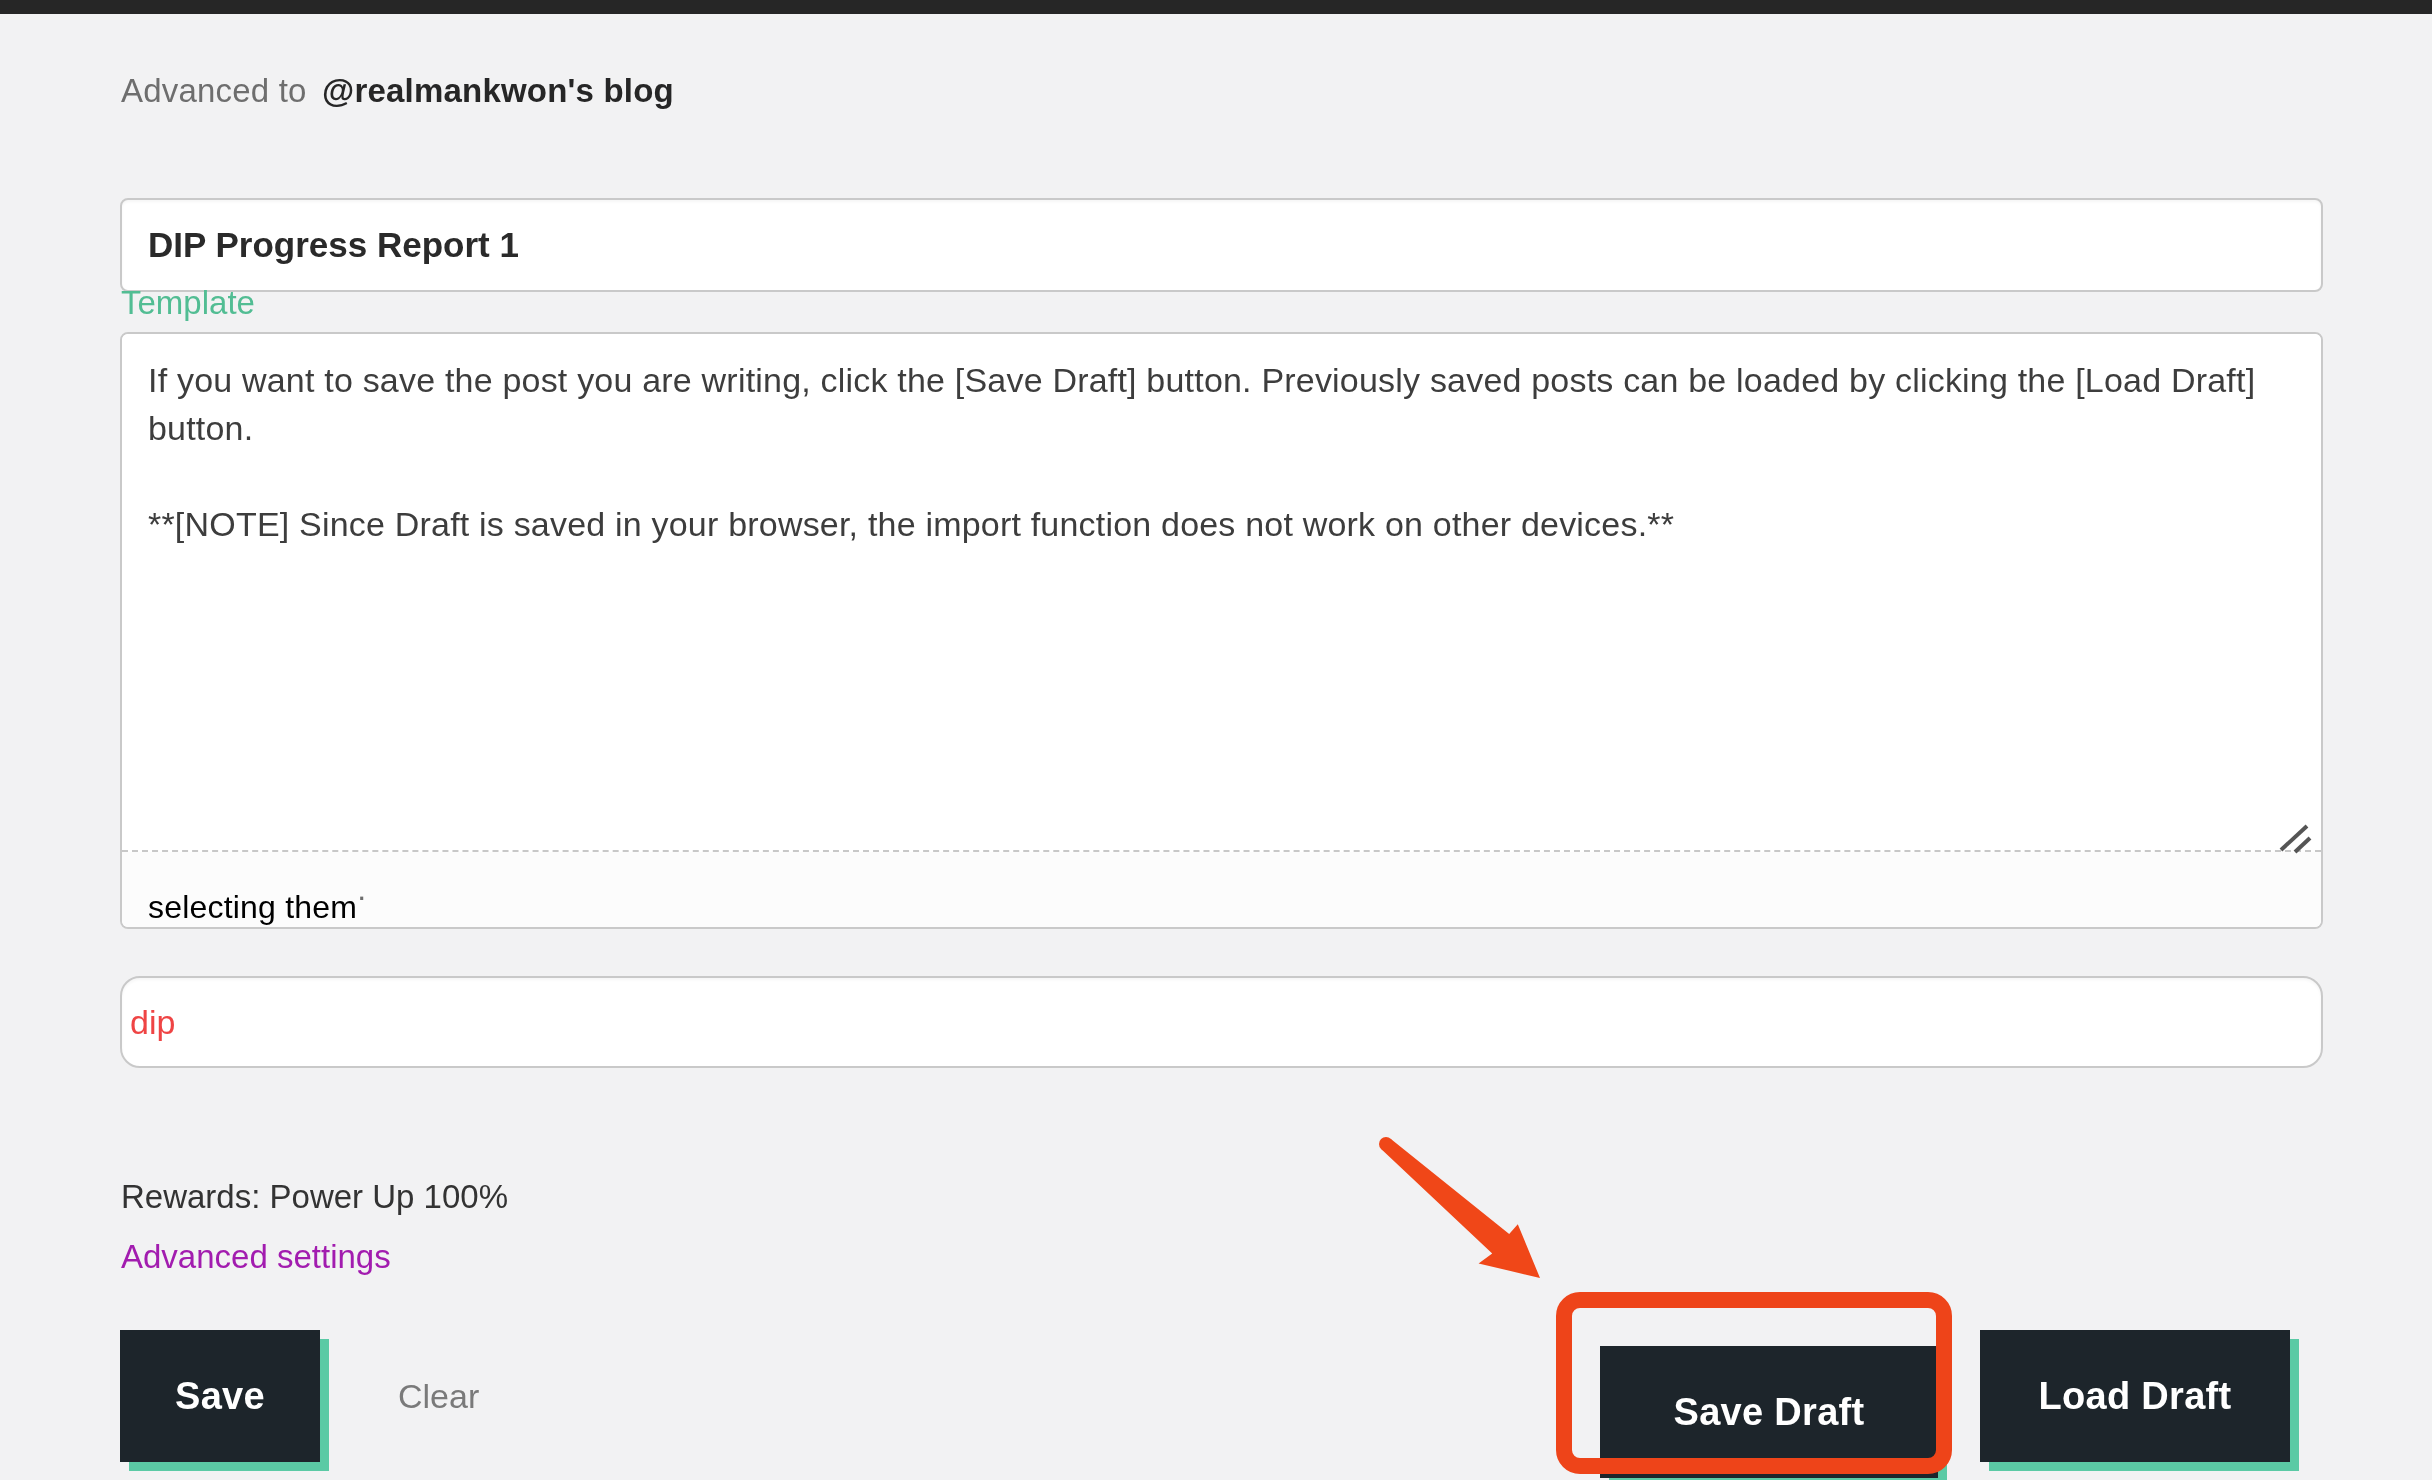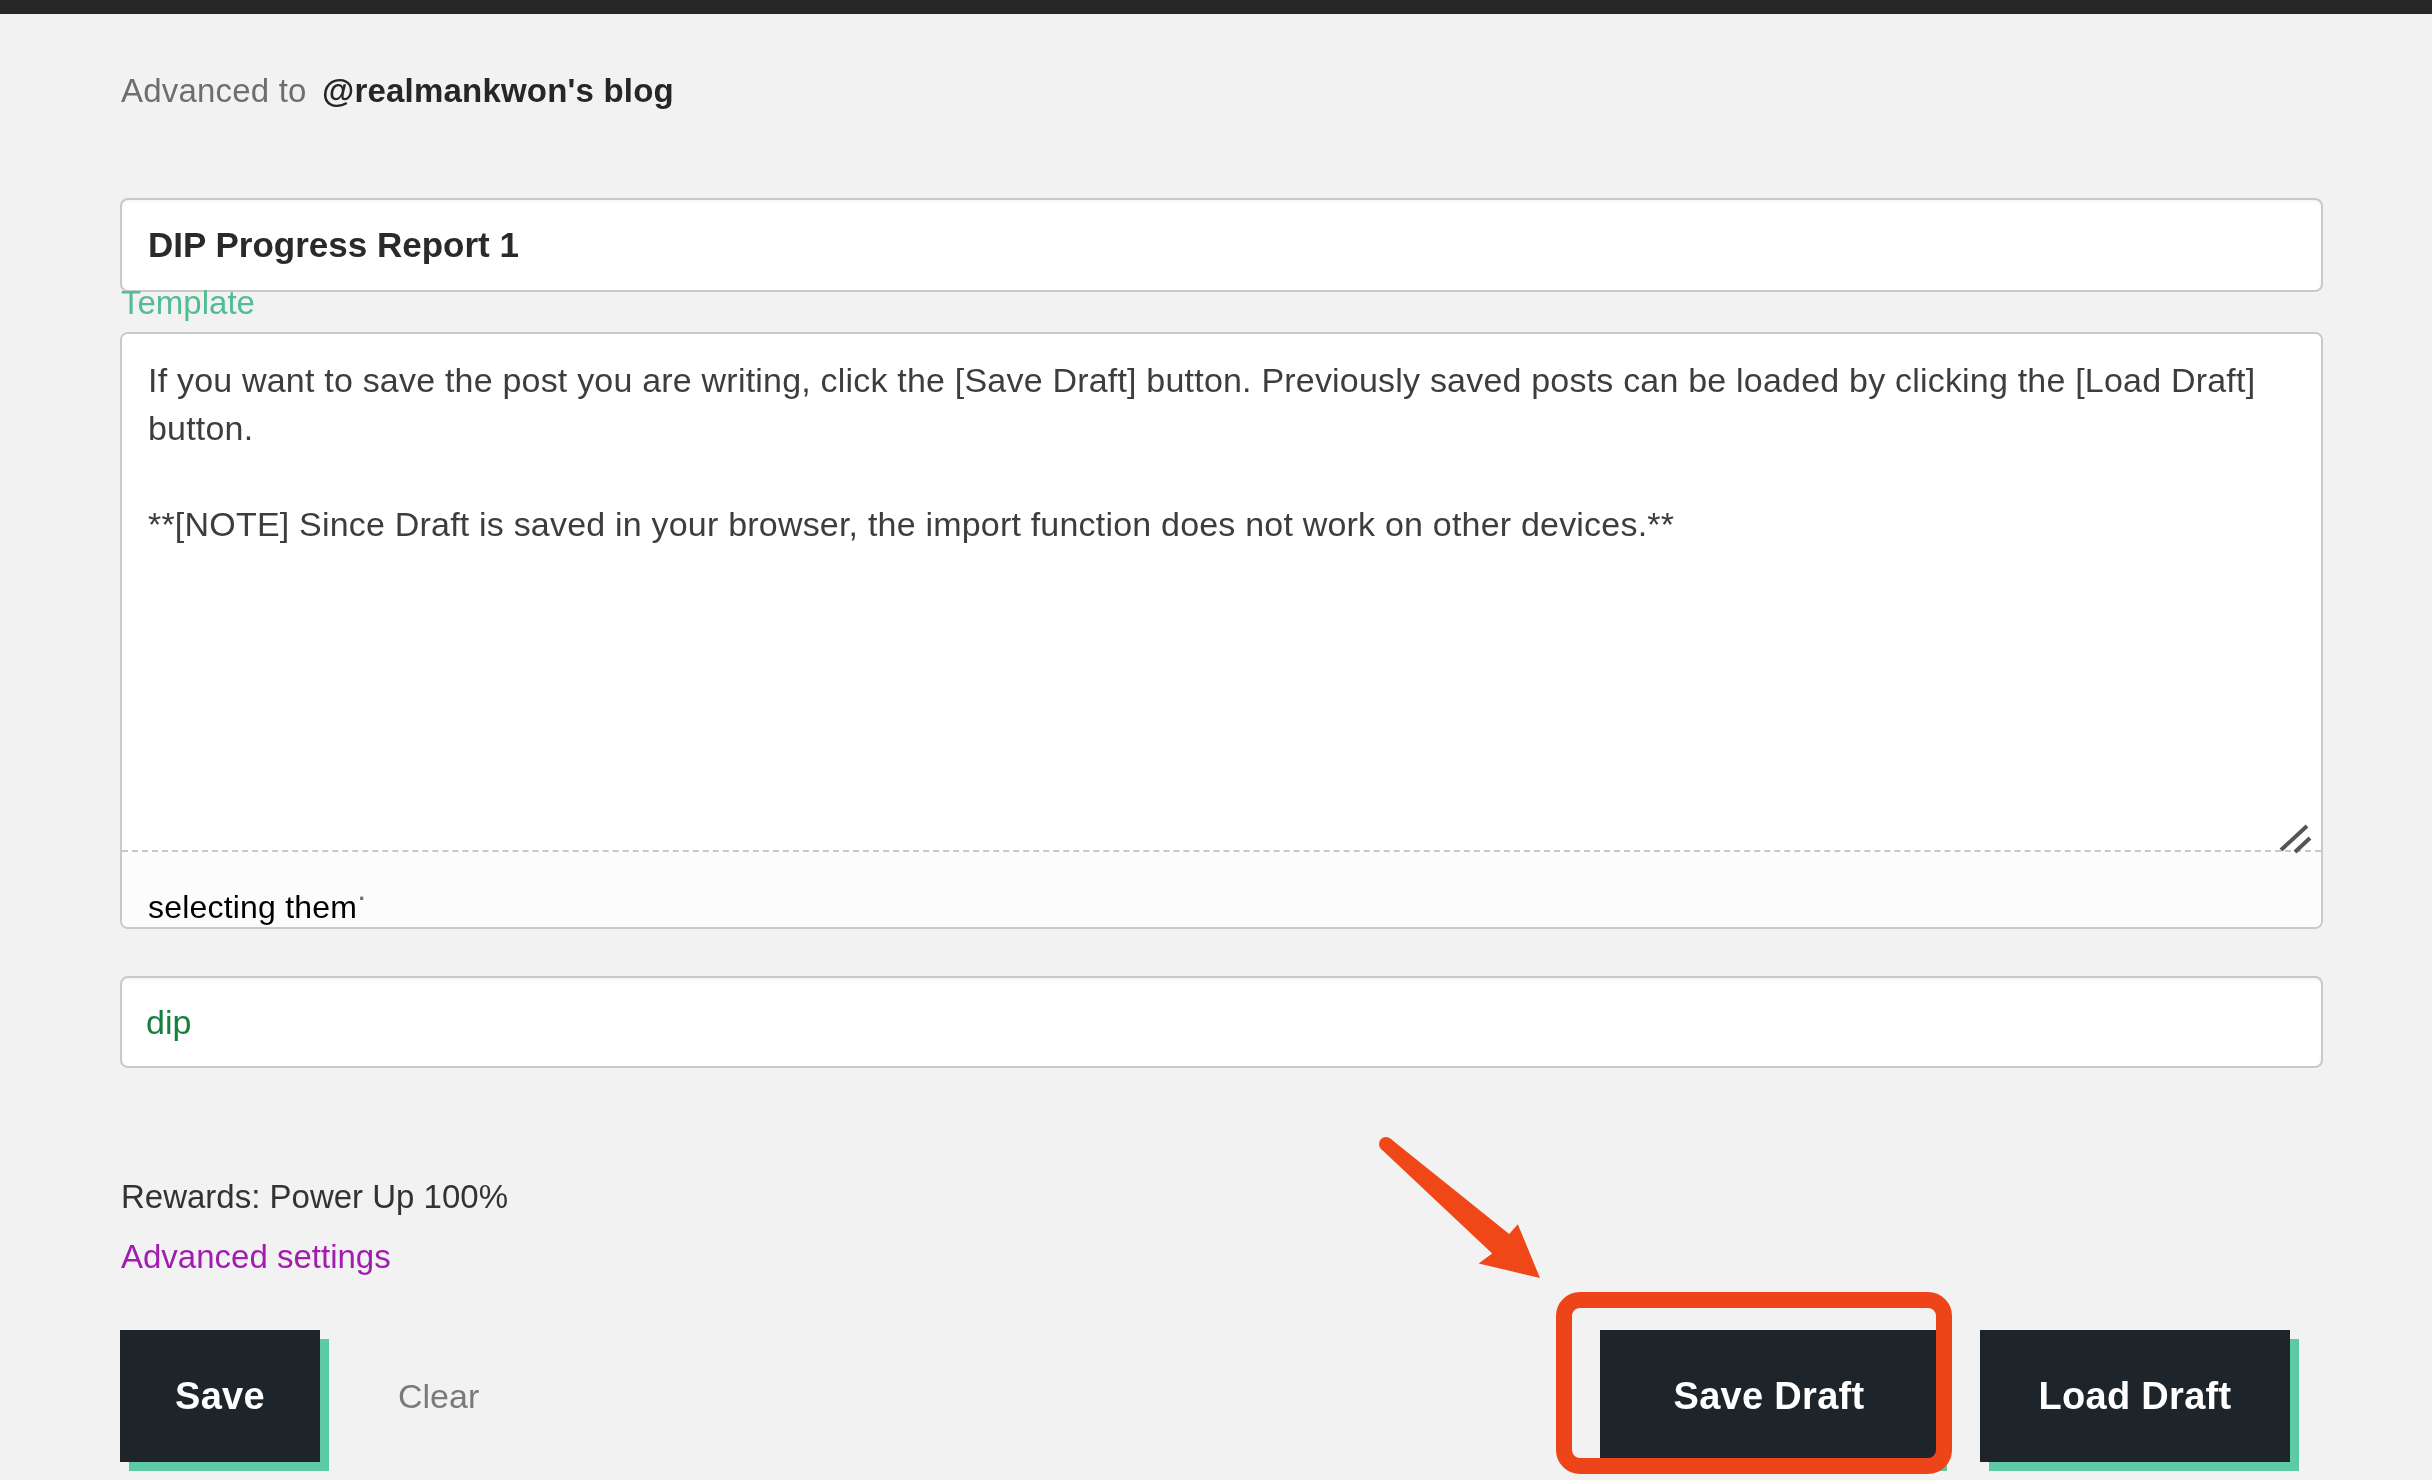--- a/index.html
+++ b/index.html
@@ -77,24 +77,24 @@
     letter-spacing: 0.2px;
     white-space: pre;
   }
   .editor-footer .select-link { color: #000000; cursor: pointer; margin-top: 36px; }
 
   .tags-input {
     position: absolute; left: 120px; top: 976px;
     width: 2203px; height: 92px;
     background: #ffffff;
     border: 2px solid #c9c9c9;
-    border-radius: 8px;
+    border-radius: 20px;
     font-family: "Liberation Sans", sans-serif;
-    font-size: 34px; color: #15803d;
-    padding: 0 24px;
+    font-size: 34px; color: #ef4444;
+    padding: 0 8px;
     outline: none;
     box-shadow: inset 0 2px 3px rgba(0,0,0,0.04);
   }
 
   .rewards-line {
     position: absolute; left: 121px; top: 1178px;
     font-size: 33px; color: #333333;
   }
   .advanced-link {
     position: absolute; left: 121px; top: 1238px;
@@ -107,21 +107,21 @@
     background: #1d252b;
     color: #ffffff;
     font-family: "Liberation Sans", sans-serif;
     font-size: 38px; font-weight: bold;
     border: none; cursor: pointer;
     box-shadow: 9px 9px 0 0 #5bcaa5;
     display: flex; align-items: center; justify-content: center;
     letter-spacing: 0.3px;
   }
   .btn-post { left: 120px; width: 200px; }
-  .btn-save { left: 1600px; width: 338px; }
+  .btn-save { left: 1600px; width: 338px; margin-top: 16px; }
   .btn-load { left: 1980px; width: 310px; }
   .clear-link {
     position: absolute; left: 398px; top: 1330px; height: 132px;
     display: flex; align-items: center;
     font-size: 34px; color: #7a7a7a;
     cursor: pointer;
   }
 
   .highlight-rect {
     position: absolute; left: 1556px; top: 1292px;

